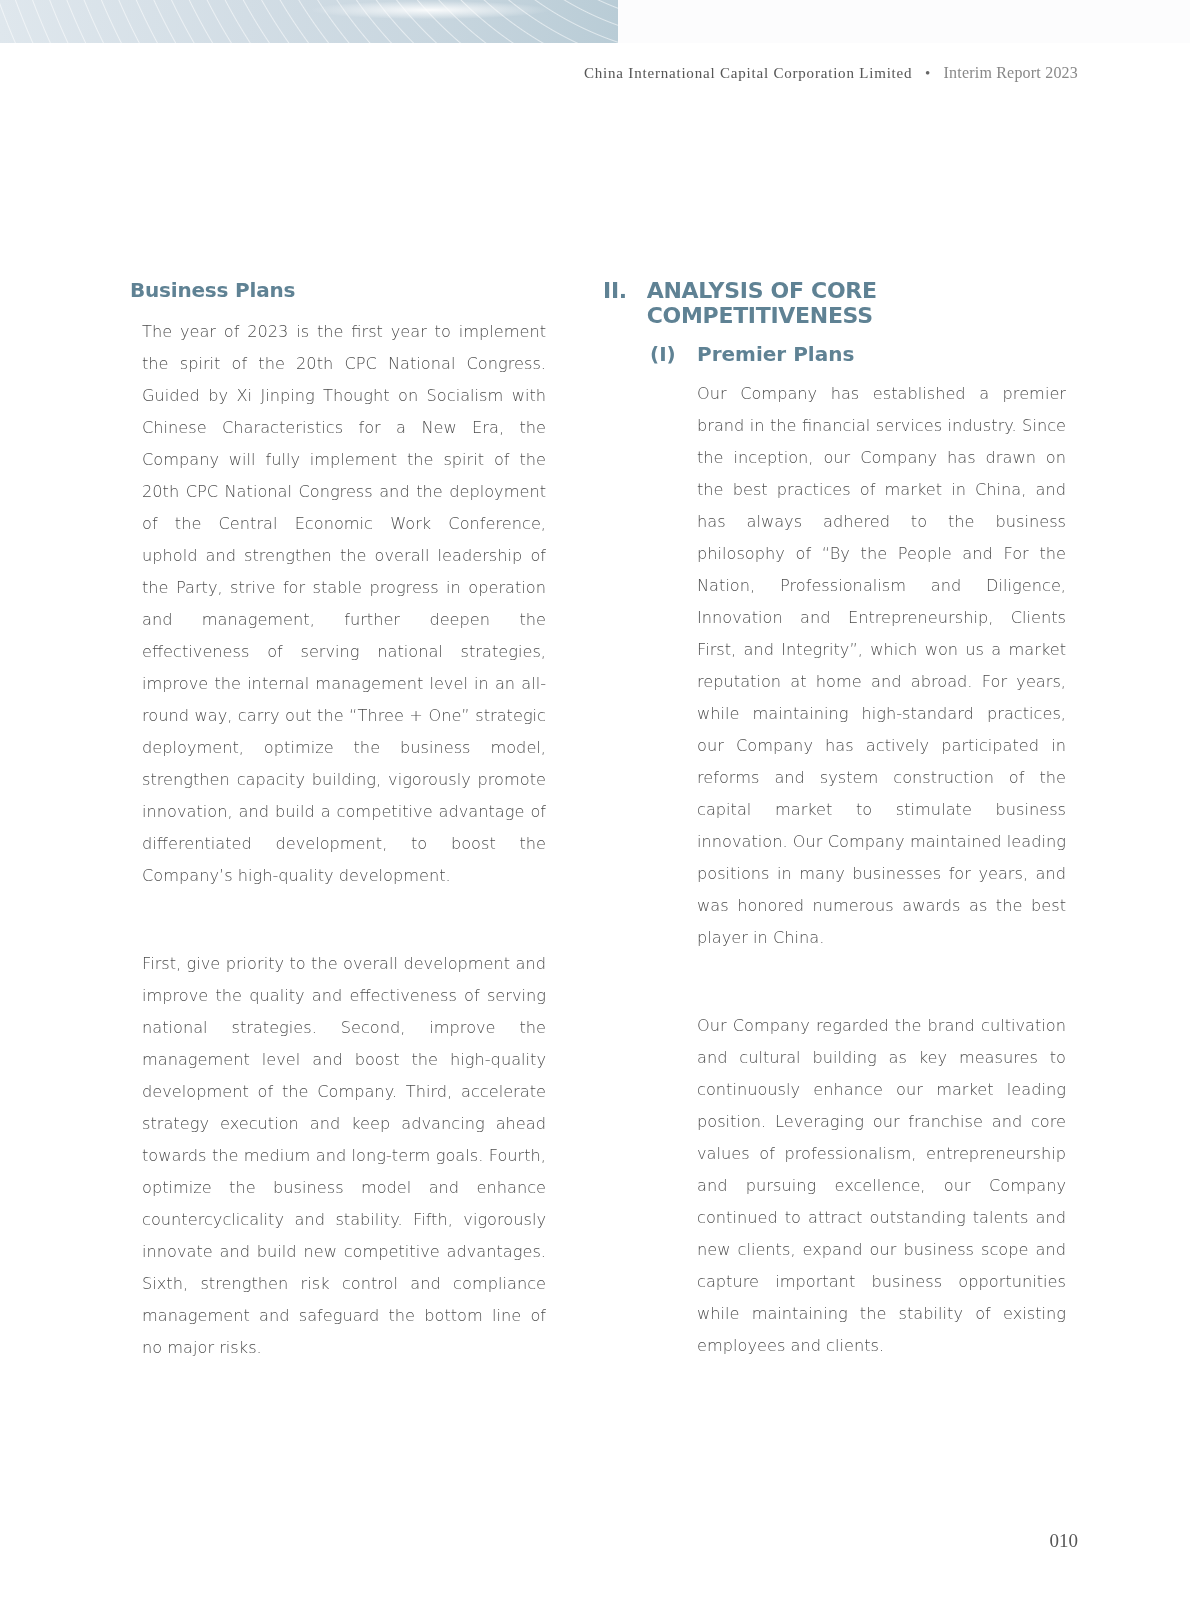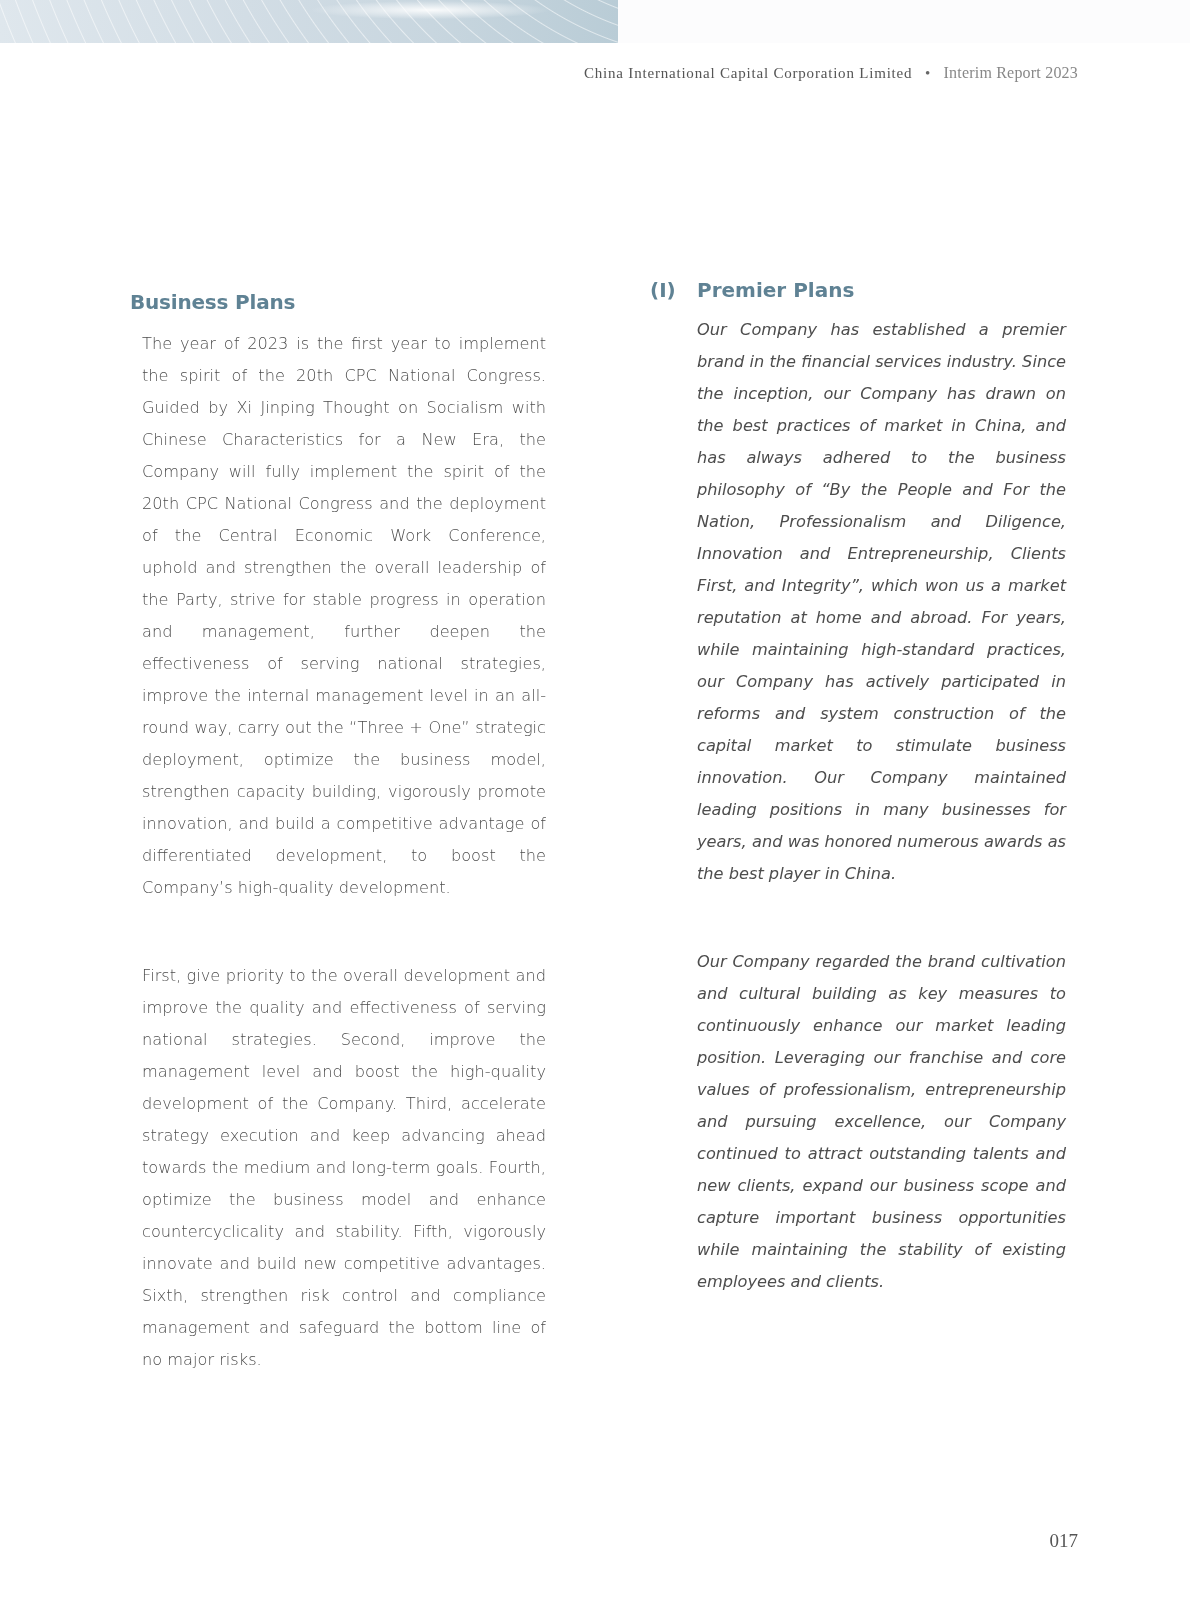--- a/index.html
+++ b/index.html
@@ -25,38 +25,38 @@
     color: #555; white-space: nowrap; text-align: right;
   }
   .running-head .sep { margin: 0 8px; color: #666; }
   .running-head .report { color: #888; letter-spacing: 0.2px; font-size: 16px; }
 
   .col-left { position: absolute; left: 130px; top: 278px; width: 428px; }
   .col-right { position: absolute; left: 603px; top: 278px; width: 475px; }
 
   .h-section {
     font-family: "DejaVu Sans", sans-serif; font-weight: bold; font-size: 20px;
-    color: #5f8294; margin: 12px 0 14px 0; letter-spacing: -0.2px;
+    color: #5f8294; margin: 0 0 14px 0; letter-spacing: -0.2px;
   }
   .h-major {
     font-weight: bold; font-size: 22px; color: #5f8294;
     display: flex; margin: 0 0 14px 0; letter-spacing: -0.3px;
   }
   .h-major .num { width: 47px; }
   .h-sub {
     font-weight: bold; font-size: 20px; color: #5f8294;
     display: flex; margin: 0 0 12px 47px;
   }
   .h-sub .num { width: 47px; }
   p.body {
     font-size: 16.2px; line-height: 32px; margin: 12px;
     text-align: justify; text-align-last: left; color: #4d4d4d;
     font-weight: 300;
   }
-  .col-right p.body { margin-left: 94px; font-style: italic; }
+  .col-right p.body { margin-left: 94px; }
   .gap { height: 32px; }
   .page-num {
     position: absolute; right: 112px; top: 1530px;
     font-family: "Liberation Serif", serif; font-size: 19px; color: #555;
   }
 </style>
 </head>
 <body>
 
 <div class="banner"></div>
@@ -69,22 +69,26 @@
 </div>
 
 <div class="col-left">
   <div class="h-section">Business Plans</div>
   <p class="body">The year of 2023 is the first year to implement the spirit of the 20th CPC National Congress. Guided by Xi Jinping Thought on Socialism with Chinese Characteristics for a New Era, the Company will fully implement the spirit of the 20th CPC National Congress and the deployment of the Central Economic Work Conference, uphold and strengthen the overall leadership of the Party, strive for stable progress in operation and management, further deepen the effectiveness of serving national strategies, improve the internal management level in an all-round way, carry out the “Three + One” strategic deployment, optimize the business model, strengthen capacity building, vigorously promote innovation, and build a competitive advantage of differentiated development, to boost the Company’s high-quality development.</p>
   <div class="gap"></div>
   <p class="body">First, give priority to the overall development and improve the quality and effectiveness of serving national strategies. Second, improve the management level and boost the high-quality development of the Company. Third, accelerate strategy execution and keep advancing ahead towards the medium and long-term goals. Fourth, optimize the business model and enhance countercyclicality and stability. Fifth, vigorously innovate and build new competitive advantages. Sixth, strengthen risk control and compliance management and safeguard the bottom line of no major risks.</p>
 </div>
 
 <div class="col-right">
+  <div class="h-major">
+    <span class="num">II.</span>
+    <span>ANALYSIS OF CORE COMPETITIVENESS</span>
+  </div>
   <div class="h-sub">
     <span class="num">(I)</span>
     <span>Premier Plans</span>
   </div>
   <p class="body">Our Company has established a premier brand in the financial services industry. Since the inception, our Company has drawn on the best practices of market in China, and has always adhered to the business philosophy of “By the People and For the Nation, Professionalism and Diligence, Innovation and Entrepreneurship, Clients First, and Integrity”, which won us a market reputation at home and abroad. For years, while maintaining high-standard practices, our Company has actively participated in reforms and system construction of the capital market to stimulate business innovation. Our Company maintained leading positions in many businesses for years, and was honored numerous awards as the best player in China.</p>
   <div class="gap"></div>
   <p class="body">Our Company regarded the brand cultivation and cultural building as key measures to continuously enhance our market leading position. Leveraging our franchise and core values of professionalism, entrepreneurship and pursuing excellence, our Company continued to attract outstanding talents and new clients, expand our business scope and capture important business opportunities while maintaining the stability of existing employees and clients.</p>
 </div>
 
-<div class="page-num">017</div>
+<div class="page-num">010</div>
 
 </body></html>

